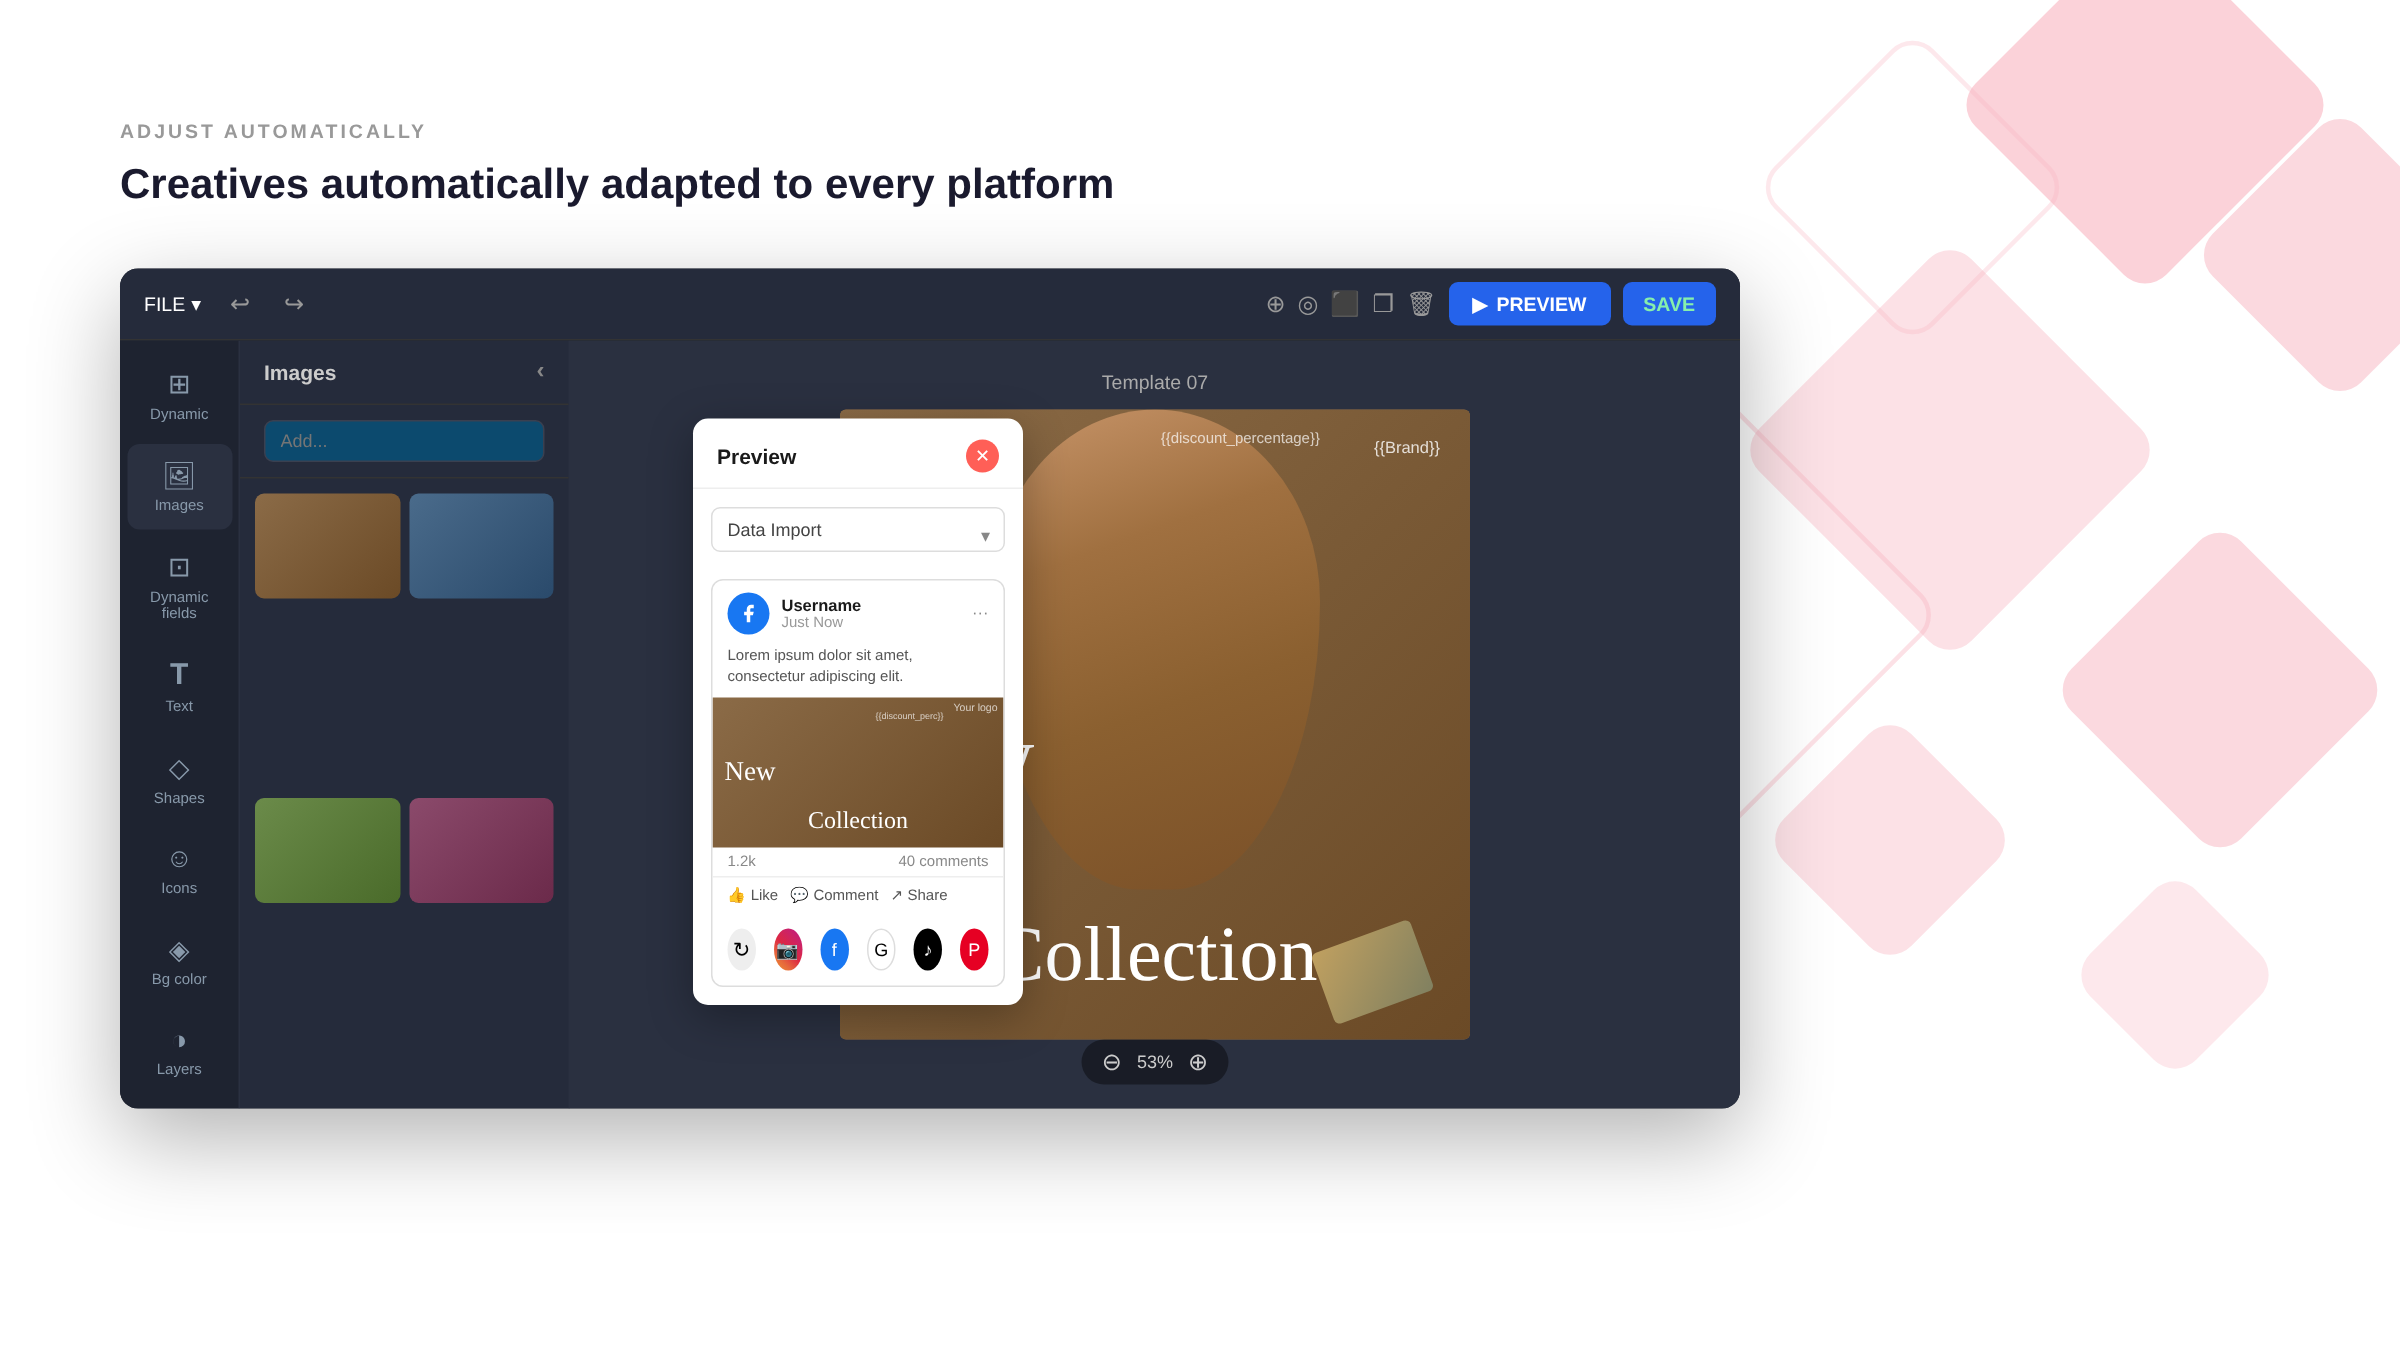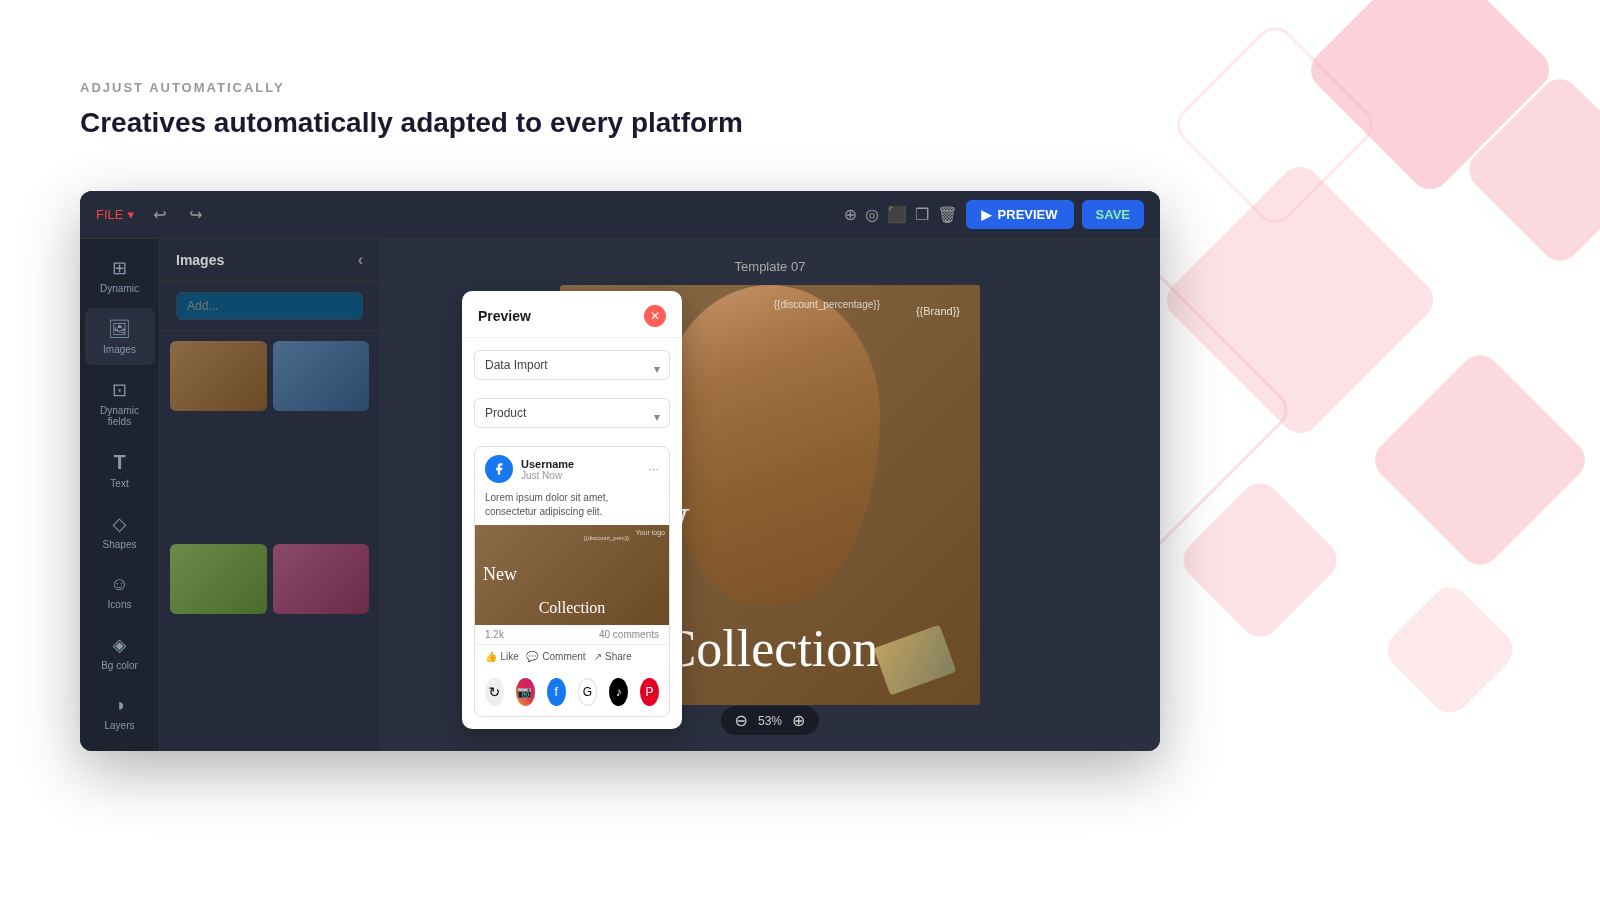--- a/index.html
+++ b/index.html
@@ -50,21 +50,21 @@
       color: #999;
       letter-spacing: 2px;
       text-transform: uppercase;
       margin-bottom: 12px;
     }
 
     .main-title {
       font-size: 28px;
       font-weight: 800;
       color: #1a1a2e;
-      margin-bottom: 52px;
+      margin-bottom: 40px;
     }
 
     
     .app-window {
       width: 1080px;
       height: 560px;
       background: #1e2330;
       border-radius: 12px;
       overflow: hidden;
       display: flex;
@@ -85,21 +85,21 @@
     }
 
     .toolbar-left {
       display: flex;
       align-items: center;
       gap: 12px;
     }
 
     .file-btn {
       background: transparent;
-      color: #ef4444;
+      color: #ffffff;
       border: none;
       cursor: pointer;
       font-size: 13px;
       display: flex;
       align-items: center;
       gap: 4px;
     }
 
     .toolbar-icons {
       display: flex;
@@ -701,25 +701,20 @@
             <button class="modal-close">✕</button>
           </div>
           <div class="modal-body">
 
             <div class="select-wrapper">
               <select class="modal-select">
                 <option>Data Import</option>
               </select>
             </div>
 
-            <div class="select-wrapper">
-              <select class="modal-select">
-                <option>Product</option>
-              </select>
-            </div>
 
             <div class="fb-card">
               <div class="fb-card-header">
                 <div class="fb-avatar">
                   <svg width="14" height="14" viewBox="0 0 24 24" fill="white">
                       <path d="M18 2h-3a5 5 0 0 0-5 5v3H7v4h3v8h4v-8h3l1-4h-4V7a1 1 0 0 1 1-1h3z"></path>
                     </svg>
                 </div>
                 <div>
                   <div class="fb-username">Username</div>

